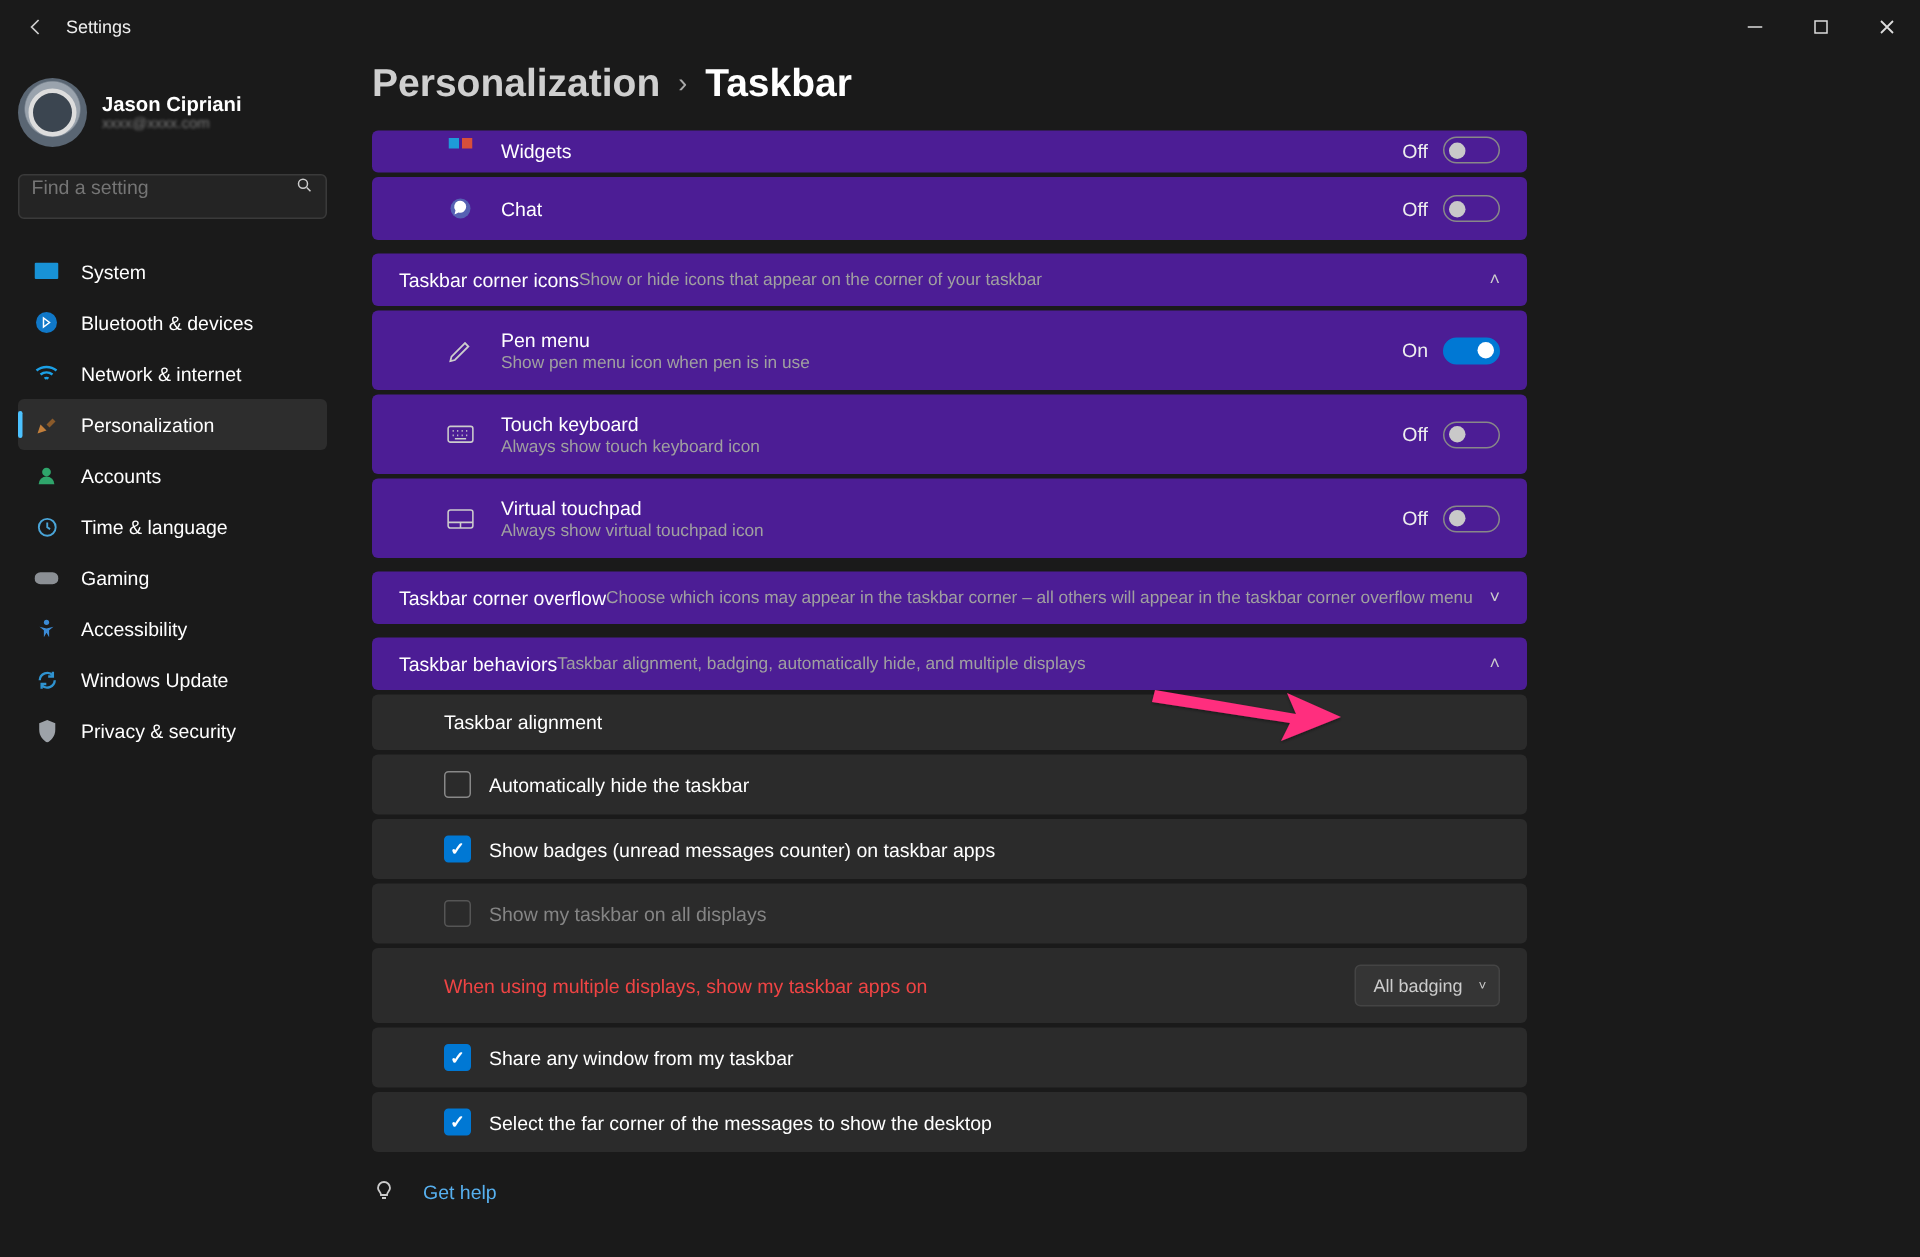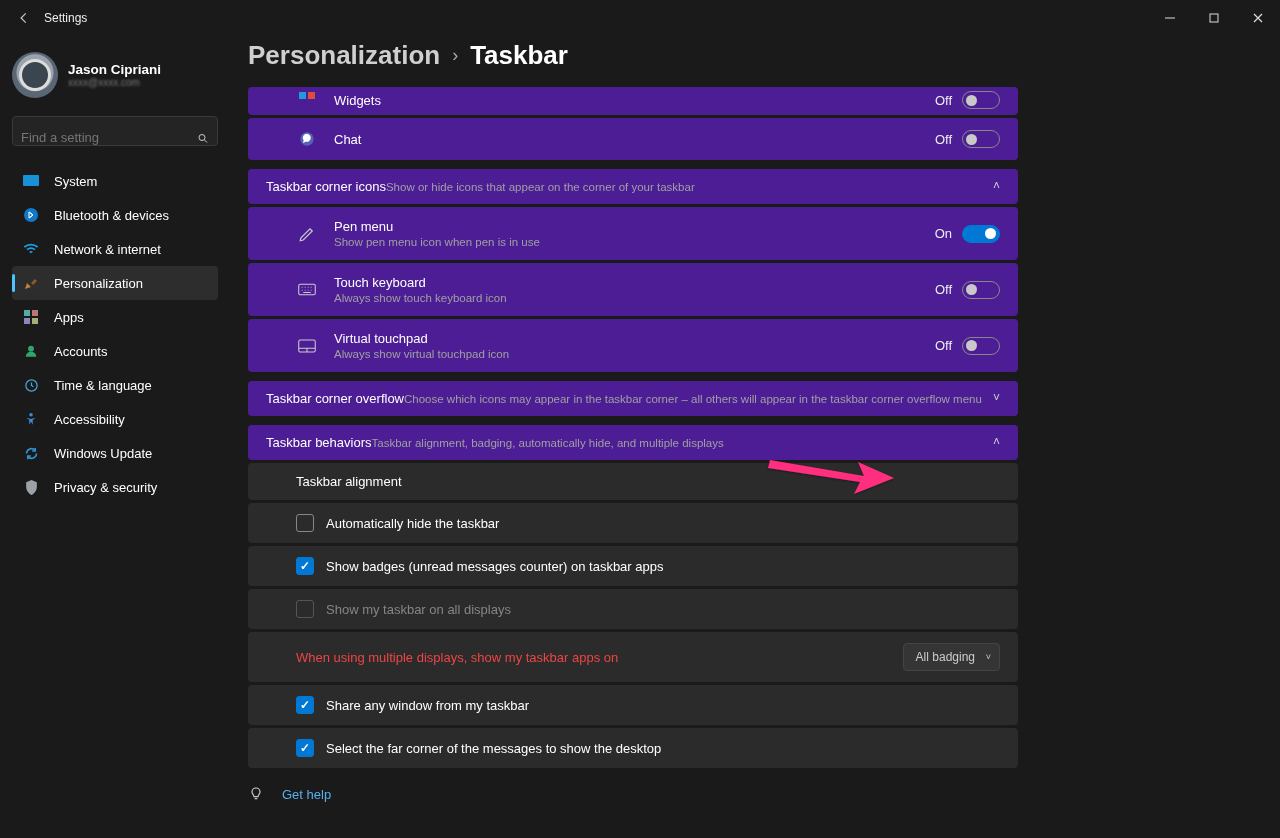--- a/index.html
+++ b/index.html
@@ -41,21 +41,21 @@
   position:absolute; background: #3b4550;
 }
 .user-name { font-size: 13.5px; font-weight:600; }
 .user-sub { color:#7a7a7a; font-size:10px; filter: blur(1.2px); }
 .search-wrap {
   margin-top:4px;
   height: 30px;
   background: #242424;
   border: 1px solid #3a3a3a;
   border-radius: 4px;
-  display:flex; align-items:flex-end;
+  display:flex; align-items:flex-start;
   padding: 0 8px;
 }
 .search-wrap input {
   flex:1; background:transparent; border:none; outline:none; color:#ccc; font-size:13px;
 }
 .nav { margin-top: 18px; }
 .nav-item {
   height: 34px;
   display:flex; align-items:center; gap:14px;
   padding: 0 10px;
@@ -231,46 +231,43 @@
       <span class="nav-icon">
           <svg width="16" height="16" viewBox="0 0 24 24">
             <path d="M3 21l3-9 6 6-9 3z" fill="#c27f3b"></path>
             <path d="M12 12l6-6 3 3-6 6z" fill="#8a5a2a"></path>
           </svg>
         </span>
       <span>Personalization</span>
     </div>
     <div class="nav-item">
       <span class="nav-icon">
-          <svg width="14" height="14">
-            <rect x="0" y="0" width="6" height="6" fill="#5aa"></rect>
-            <rect x="8" y="0" width="6" height="6" fill="#b77"></rect>
-            <rect x="0" y="8" width="6" height="6" fill="#88b"></rect>
-            <rect x="8" y="8" width="6" height="6" fill="#aa7"></rect>
-          </svg>
-        </span>
-      <span>Apps</span>
-    </div>
-    <div class="nav-item">
-      <span class="nav-icon">
           <svg width="14" height="14" viewBox="0 0 24 24">
             <circle cx="12" cy="8" r="5" fill="#2fa56b"></circle>
             <path d="M3 22a9 9 0 0118 0z" fill="#2fa56b"></path>
           </svg>
         </span>
       <span>Accounts</span>
     </div>
     <div class="nav-item">
       <span class="nav-icon">
           <svg width="15" height="15" viewBox="0 0 24 24" fill="none" stroke="#4aa5d8" stroke-width="2">
             <circle cx="12" cy="12" r="9"></circle>
             <path d="M12 7v5l3 2"></path>
           </svg>
         </span>
       <span>Time &amp; language</span>
+    </div>
+    <div class="nav-item">
+      <span class="nav-icon">
+          <svg width="16" height="11" viewBox="0 0 24 16">
+            <rect x="0" y="2" width="24" height="12" rx="6" fill="#8b8f94"></rect>
+          </svg>
+        </span>
+      <span>Gaming</span>
     </div>
     <div class="nav-item">
       <span class="nav-icon">
           <svg width="14" height="15" viewBox="0 0 24 24" fill="#3b8bd6">
             <circle cx="12" cy="4" r="3"></circle>
             <path d="M4 9l8 2 8-2-5 4v8l-3-5-3 5v-8z"></path>
           </svg>
         </span>
       <span>Accessibility</span>
     </div>

